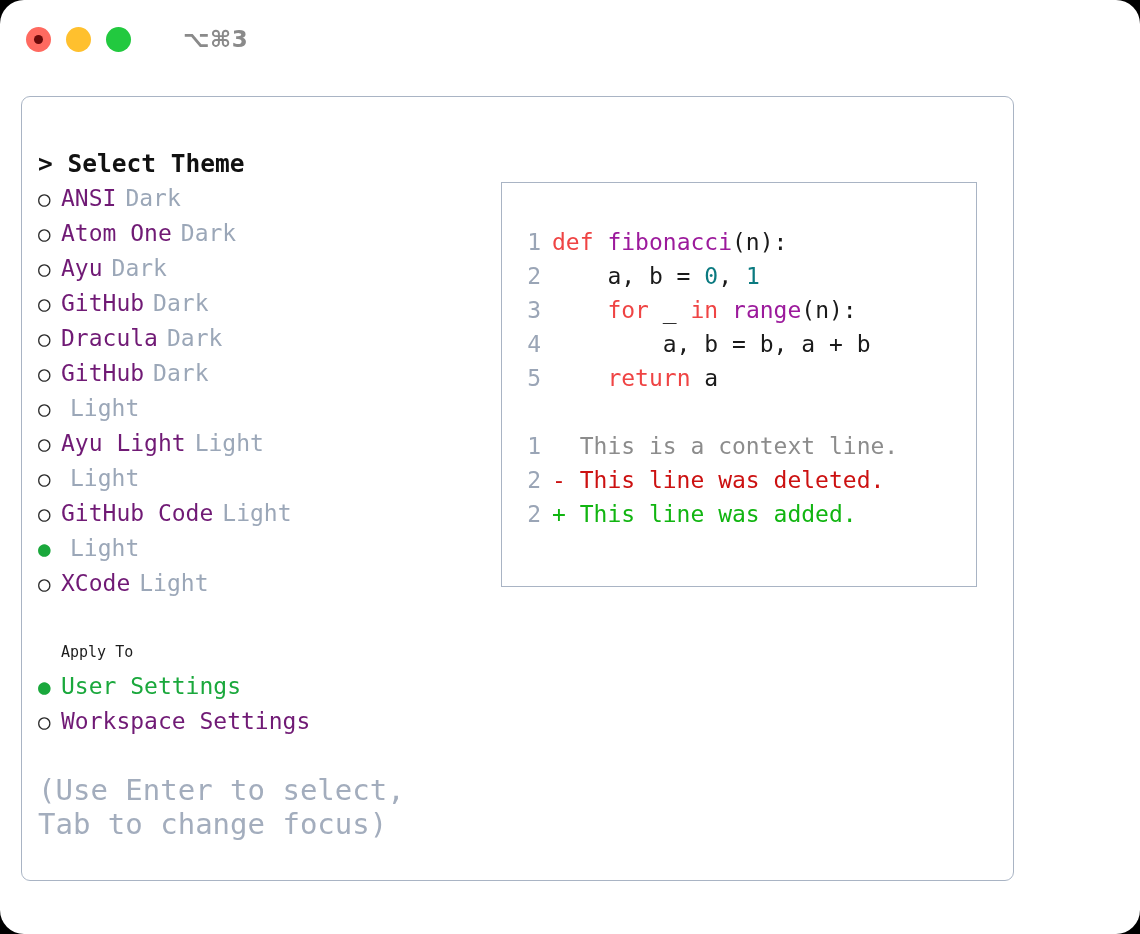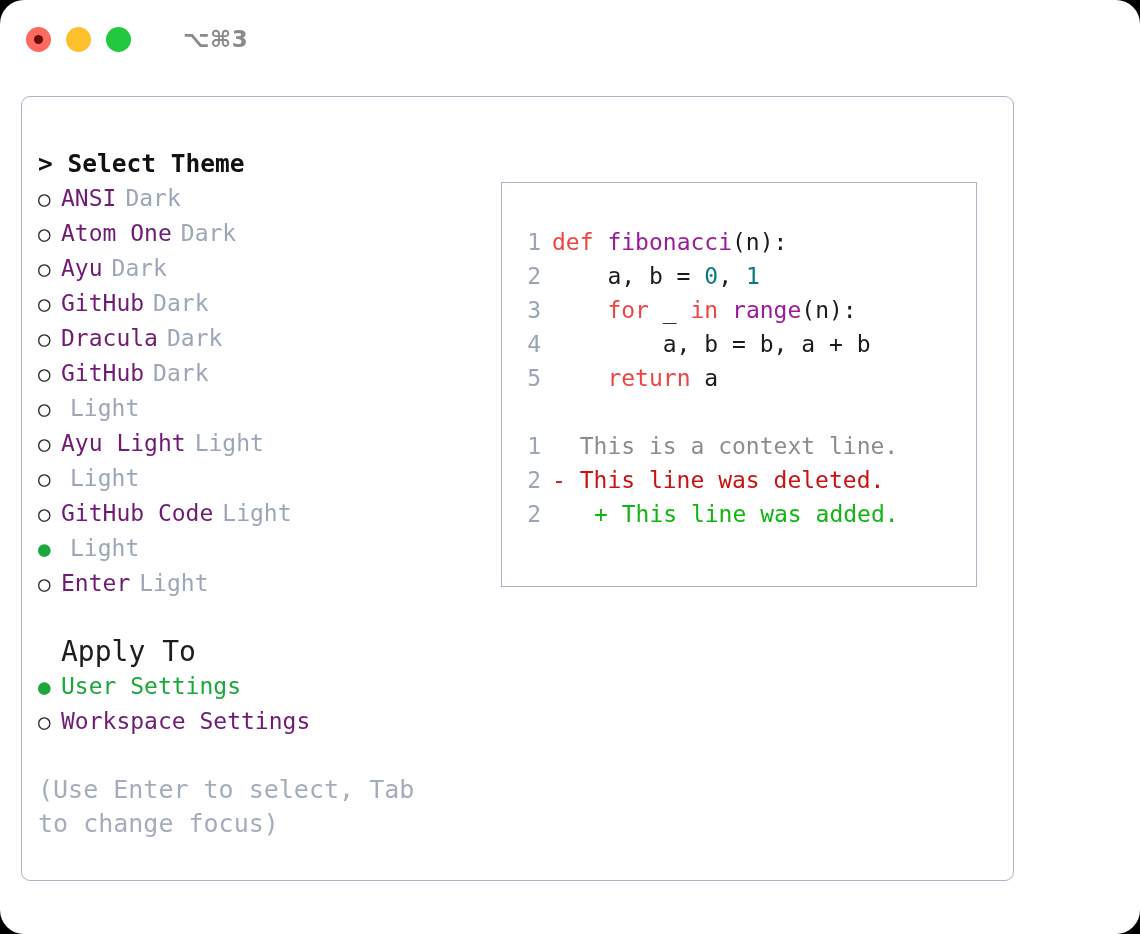--- a/index.html
+++ b/index.html
@@ -133,30 +133,30 @@
     color: #1aa83c;
   }
   .opt-tag {
     color: #9ba7b8;
     margin-left: 9px;
   }
   #apply-block {
     margin-top: 34px;
   }
   #apply-heading {
-    font-size: 28px;
+    font-size: 15px;
     font-weight: normal;
     color: #1c1c1c;
     line-height: 34px;
     padding-left: 23px;
     white-space: pre;
   }
   #hint-text {
     margin-top: 34px;
-    font-size: 25px;
+    font-size: 29px;
     line-height: 34px;
     color: #a3adbd;
     width: 420px;
     white-space: normal;
   }
 
   
   #preview-column {
     position: absolute;
     left: 479px;
@@ -200,21 +200,21 @@
     margin-right: 11px;
   }
   .code-text { white-space: pre; }
   .tok-kw   { color: #ef4444; }
   .tok-fn   { color: #9c1a9c; }
   .tok-num  { color: #0b7a80; }
   .tok-plain{ color: #1a1a1a; }
   .blank-line { height: 34px; }
   .diff-ctx { color: #8c8c8c; }
   .diff-del { color: #cc1111; }
-  .diff-add { color: #11b511; margin-left: 42px; }
+  .diff-add { color: #11b511; }
 </style>
 </head>
 <body>
 
 <div id="app-window">
 
   <div id="title-bar">
     <div class="traffic-lights">
       <div class="tl-dot tl-red">
         <div class="rec-core"></div>
@@ -236,21 +236,21 @@
             <div class="opt-row"><span class="bullet">○</span><span class="opt-name">Atom One</span><span class="opt-tag">Dark</span></div>
             <div class="opt-row"><span class="bullet">○</span><span class="opt-name">Ayu</span><span class="opt-tag">Dark</span></div>
             <div class="opt-row"><span class="bullet">○</span><span class="opt-name">GitHub</span><span class="opt-tag">Dark</span></div>
             <div class="opt-row"><span class="bullet">○</span><span class="opt-name">Dracula</span><span class="opt-tag">Dark</span></div>
             <div class="opt-row"><span class="bullet">○</span><span class="opt-name">GitHub</span><span class="opt-tag">Dark</span></div>
             <div class="opt-row"><span class="bullet">○</span><span class="opt-tag">Light</span></div>
             <div class="opt-row"><span class="bullet">○</span><span class="opt-name">Ayu Light</span><span class="opt-tag">Light</span></div>
             <div class="opt-row"><span class="bullet">○</span><span class="opt-tag">Light</span></div>
             <div class="opt-row"><span class="bullet">○</span><span class="opt-name">GitHub Code</span><span class="opt-tag">Light</span></div>
             <div class="opt-row"><span class="bullet sel">●</span><span class="opt-tag">Light</span></div>
-            <div class="opt-row"><span class="bullet">○</span><span class="opt-name">Enter</span><span class="opt-tag">Light</span></div>
+            <div class="opt-row"><span class="bullet">○</span><span class="opt-name">XCode</span><span class="opt-tag">Light</span></div>
           </div>
 
         <div id="apply-block">
           <div id="apply-heading">Apply To</div>
           <div id="apply-list">
               <div class="opt-row"><span class="bullet sel">●</span><span class="opt-name sel">User Settings</span></div>
               <div class="opt-row"><span class="bullet">○</span><span class="opt-name">Workspace Settings</span></div>
             </div>
         </div>
 

